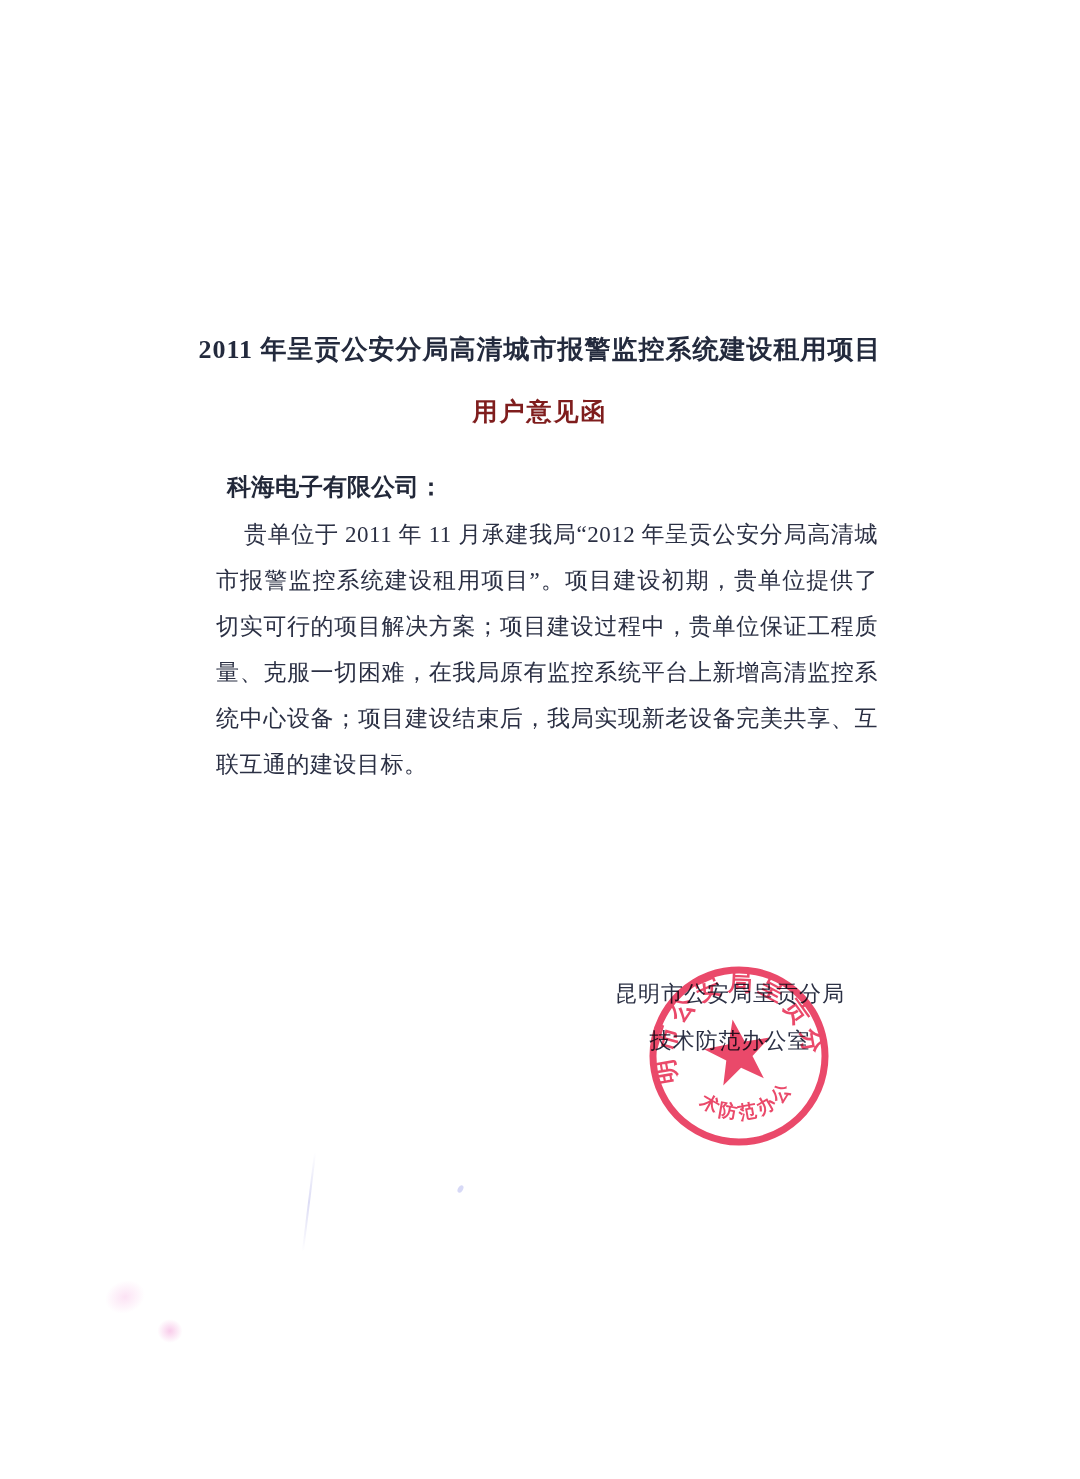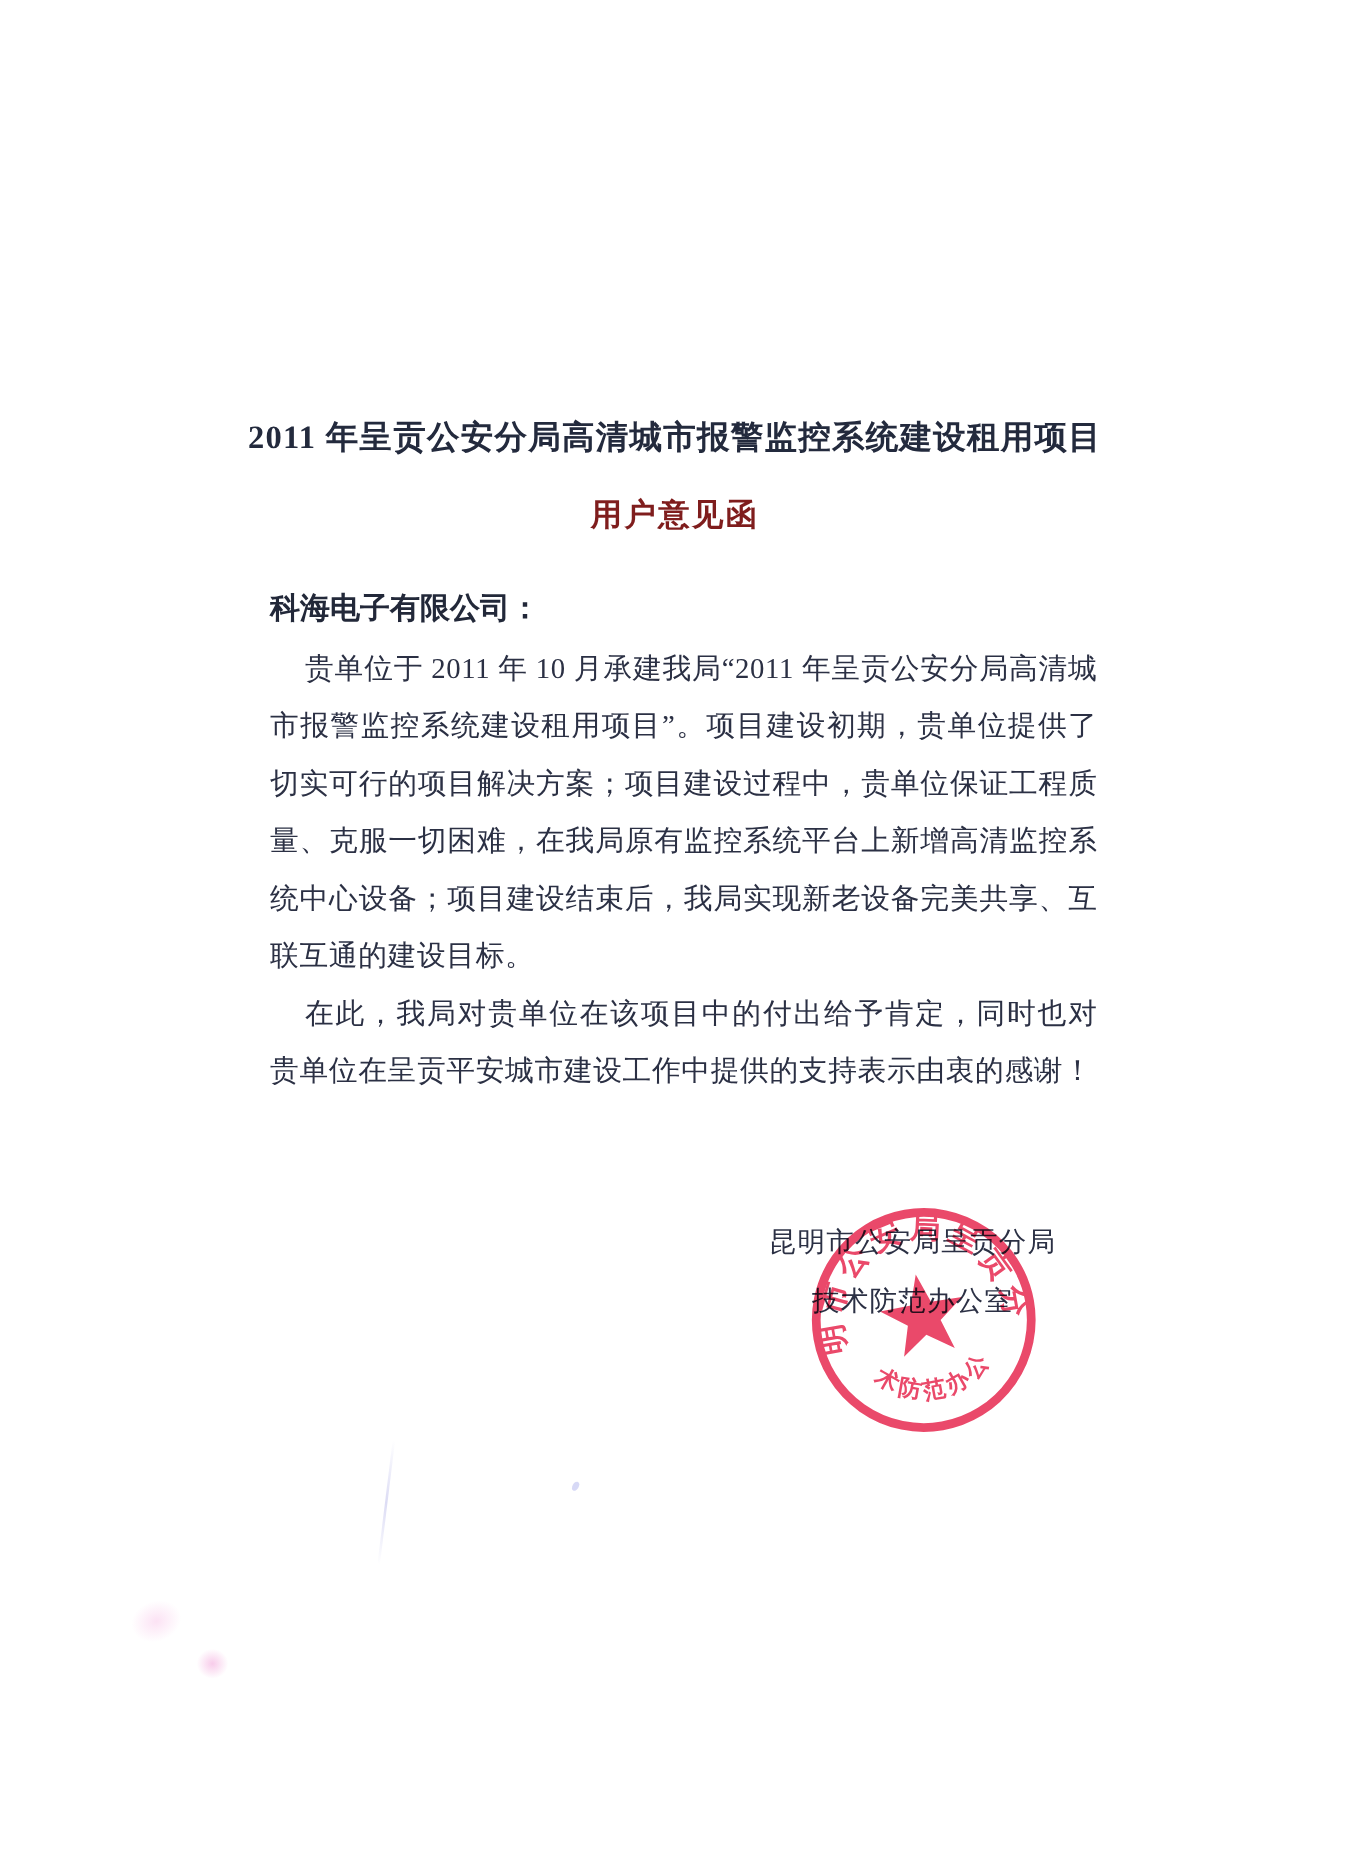--- a/index.html
+++ b/index.html
@@ -35,20 +35,21 @@
     position: absolute;
     left: 216px;
     top: 472px;
     width: 662px;
   }
   .salutation {
     font-size: 24px;
     font-weight: bold;
     line-height: 30px;
     color: #222839;
+    margin-left: 11px;
   }
   .para {
     margin: 0;
     font-size: 23px;
     line-height: 46px;
     letter-spacing: 0.5px;
     text-align: justify;
     text-justify: inter-ideograph;
     text-indent: 28px;
     color: #2b3044;
@@ -101,22 +102,21 @@
 
 <div class="page">
 
   <div class="title-block">
     <div class="title-line1">2011 年呈贡公安分局高清城市报警监控系统建设租用项目</div>
     <div class="title-line2">用户意见函</div>
   </div>
 
   <div class="body-block">
     <div class="salutation">科海电子有限公司：</div>
-    <p class="para first">贵单位于 2011 年 10 月承建我局“2011 年呈贡公安分局高清城市报警监控系统建设租用项目”。项目建设初期，贵单位提供了切实可行的项目解决方案；项目建设过程中，贵单位保证工程质量、克服一切困难，在我局原有监控系统平台上新增高清监控系统中心设备；项目建设结束后，我局实现新老设备完美共享、互联互通的建设目标。</p>
-    <p class="para">在此，我局对贵单位在该项目中的付出给予肯定，同时也对贵单位在呈贡平安城市建设工作中提供的支持表示由衷的感谢！</p>
+    <p class="para first">贵单位于 2011 年 11 月承建我局“2012 年呈贡公安分局高清城市报警监控系统建设租用项目”。项目建设初期，贵单位提供了切实可行的项目解决方案；项目建设过程中，贵单位保证工程质量、克服一切困难，在我局原有监控系统平台上新增高清监控系统中心设备；项目建设结束后，我局实现新老设备完美共享、互联互通的建设目标。</p>
   </div>
 
   <div class="signature-block">
     <div>昆明市公安局呈贡分局</div>
     <div>技术防范办公室</div>
   </div>
 
   <svg class="stamp" viewBox="-96 -96 192 192" xmlns="http://www.w3.org/2000/svg">
     <g transform="rotate(-10)">
       <circle cx="0" cy="0" r="86" fill="none" stroke-width="7" stroke="#e73055"></circle>

